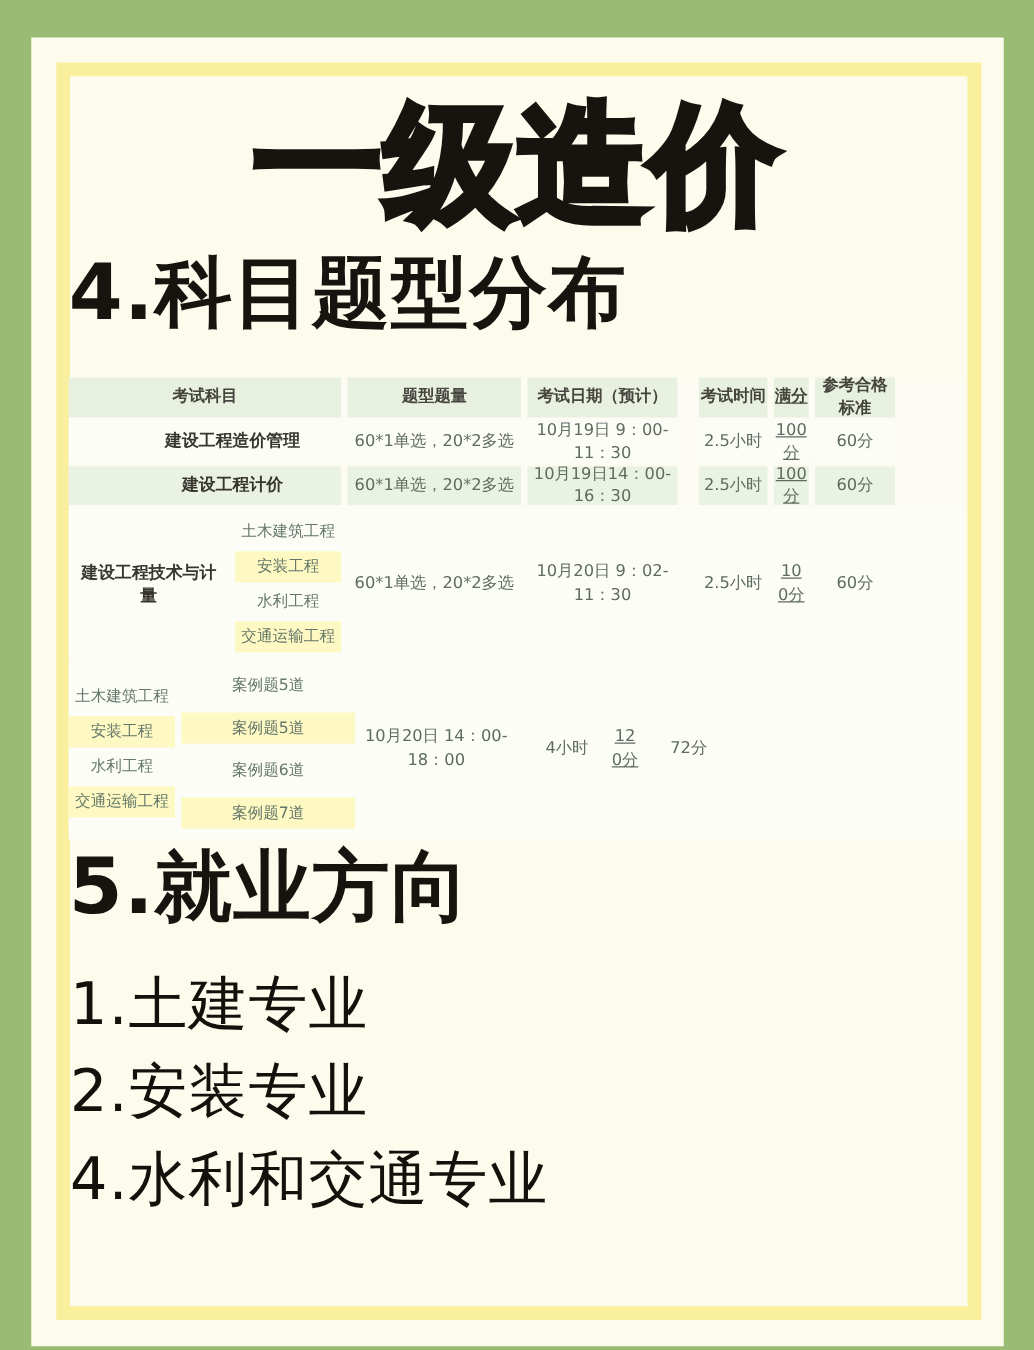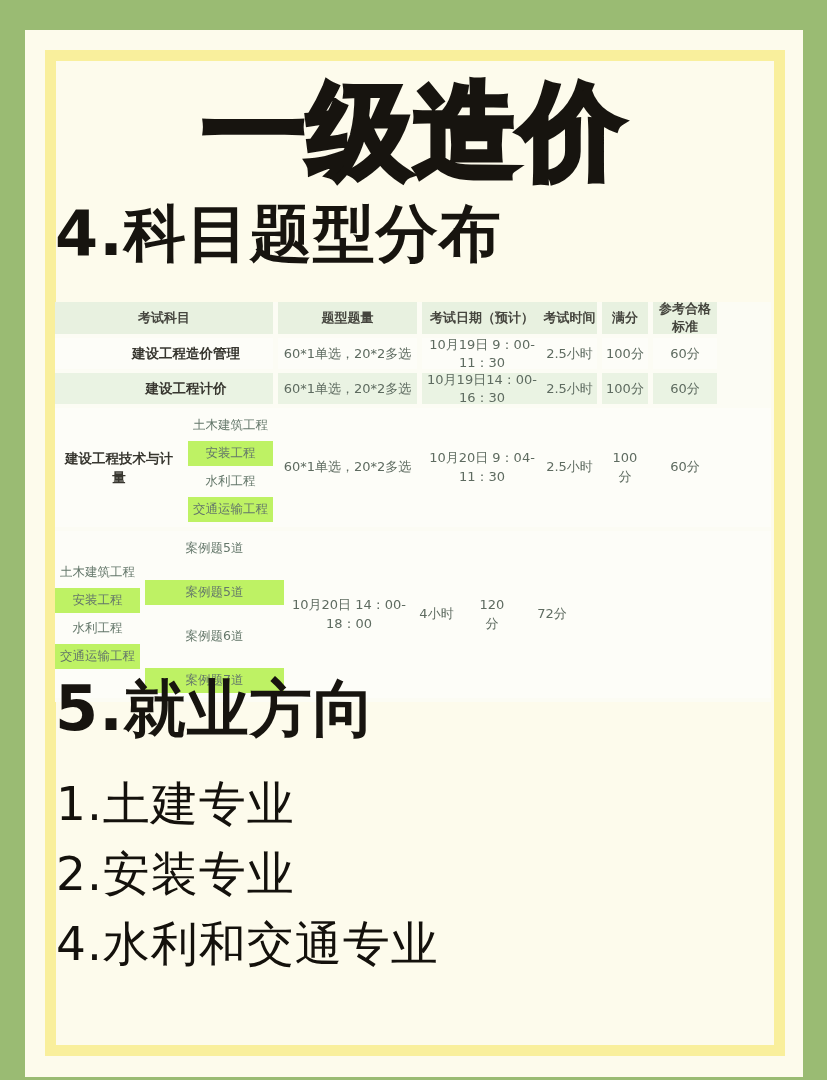--- a/index.html
+++ b/index.html
@@ -45,44 +45,44 @@
     font-size:13px; color:#5e6b60;
   }
   .trow { display:flex; margin-bottom:4px; }
   .trow:last-child { margin-bottom:0; }
   .cell {
     display:flex; align-items:center; justify-content:center;
     text-align:center; line-height:1.35;
   }
   .c1{width:218px; margin-right:5px;}
   .c2{width:139px; margin-right:5px;}
-  .c3{width:120px; margin-right:0;}
+  .c3{width:120px; margin-right:17px;}
   .c4{width:55px;  margin-right:5px;}
-  .c5{width:46px;  margin-right:5px;}
+  .c5{width:28px;  margin-right:5px;text-decoration:underline;}
   .c6{width:64px;}
   .hrow .cell { background:#e8f1e0; height:32px; font-weight:700; color:#45453e; }
   .srow .cell { height:31px; }
   .row-white .cell { background:#fdfdf8; }
   .row-green .cell { background:#eaf3e3; }
   .subject { font-weight:700; color:#37362f; font-size:13.5px;padding-left:44px; }
 
   .grow { display:flex; background:#fdfdf8; padding:5px 0; margin-bottom:4px; }
   .gmain {
     width:128px; margin-right:5px;
     display:flex; align-items:center; justify-content:center;
     text-align:center; font-weight:700; color:#37362f; font-size:13.5px;
     line-height:1.4; padding:0 6px;
   }
   .subcol { width:85px; margin-right:5px; display:flex; flex-direction:column; justify-content:center; gap:3px; }
-  .qtycol { width:139px; margin-right:5px; display:flex; flex-direction:column; justify-content:center; gap:19px; }
+  .qtycol { width:139px; margin-right:5px; display:flex; flex-direction:column; justify-content:center; gap:9px; }
   .subcell {
     height:25px; display:flex; align-items:center; justify-content:center;
     color:#64776a; font-size:12.5px;
   }
-  .subcell.alt { background:#bef264; }
+  .subcell.alt { background:#fef9c3; }
   .gmerge {
     display:flex; align-items:center; justify-content:center;
     text-align:center; line-height:1.45; padding:0 2px;
   }
   .score-narrow { display:inline-block; width:34px; word-break:break-all; }
 
   
   .job-list {
     position:absolute; left:31px; top:748px;
     display:flex; flex-direction:column; gap:18px;
@@ -131,21 +131,21 @@
 
     <div class="grow">
       <div class="gmain">建设工程技术与计量</div>
       <div class="subcol">
         <div class="subcell">土木建筑工程</div>
         <div class="subcell alt">安装工程</div>
         <div class="subcell">水利工程</div>
         <div class="subcell alt">交通运输工程</div>
       </div>
       <div class="gmerge c2">60*1单选，20*2多选</div>
-      <div class="gmerge c3">10月20日 9：04-11：30</div>
+      <div class="gmerge c3">10月20日 9：02-11：30</div>
       <div class="gmerge c4">2.5小时</div>
       <div class="gmerge c5">
           <span class="score-narrow">100分</span>
         </div>
       <div class="gmerge c6">60分</div>
     </div>
 
     <div class="grow">
       <div class="subcol">
         <div class="subcell">土木建筑工程</div>

